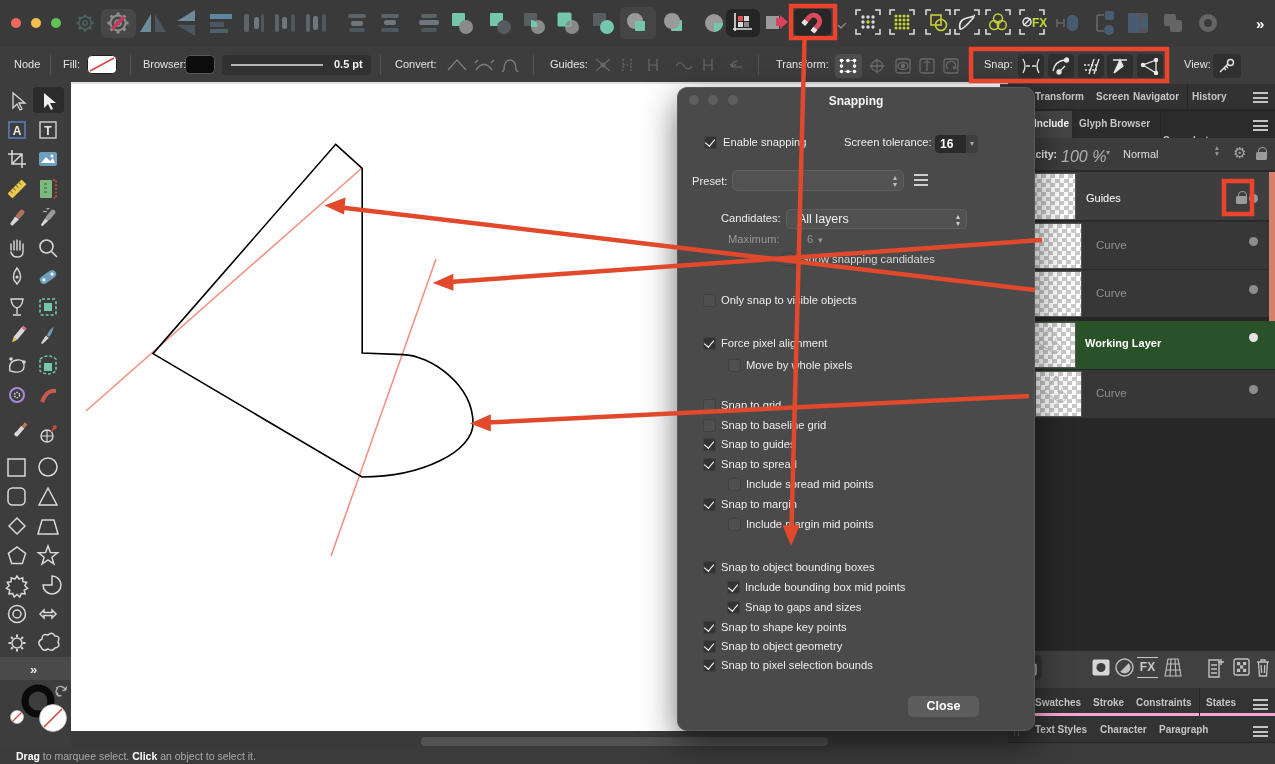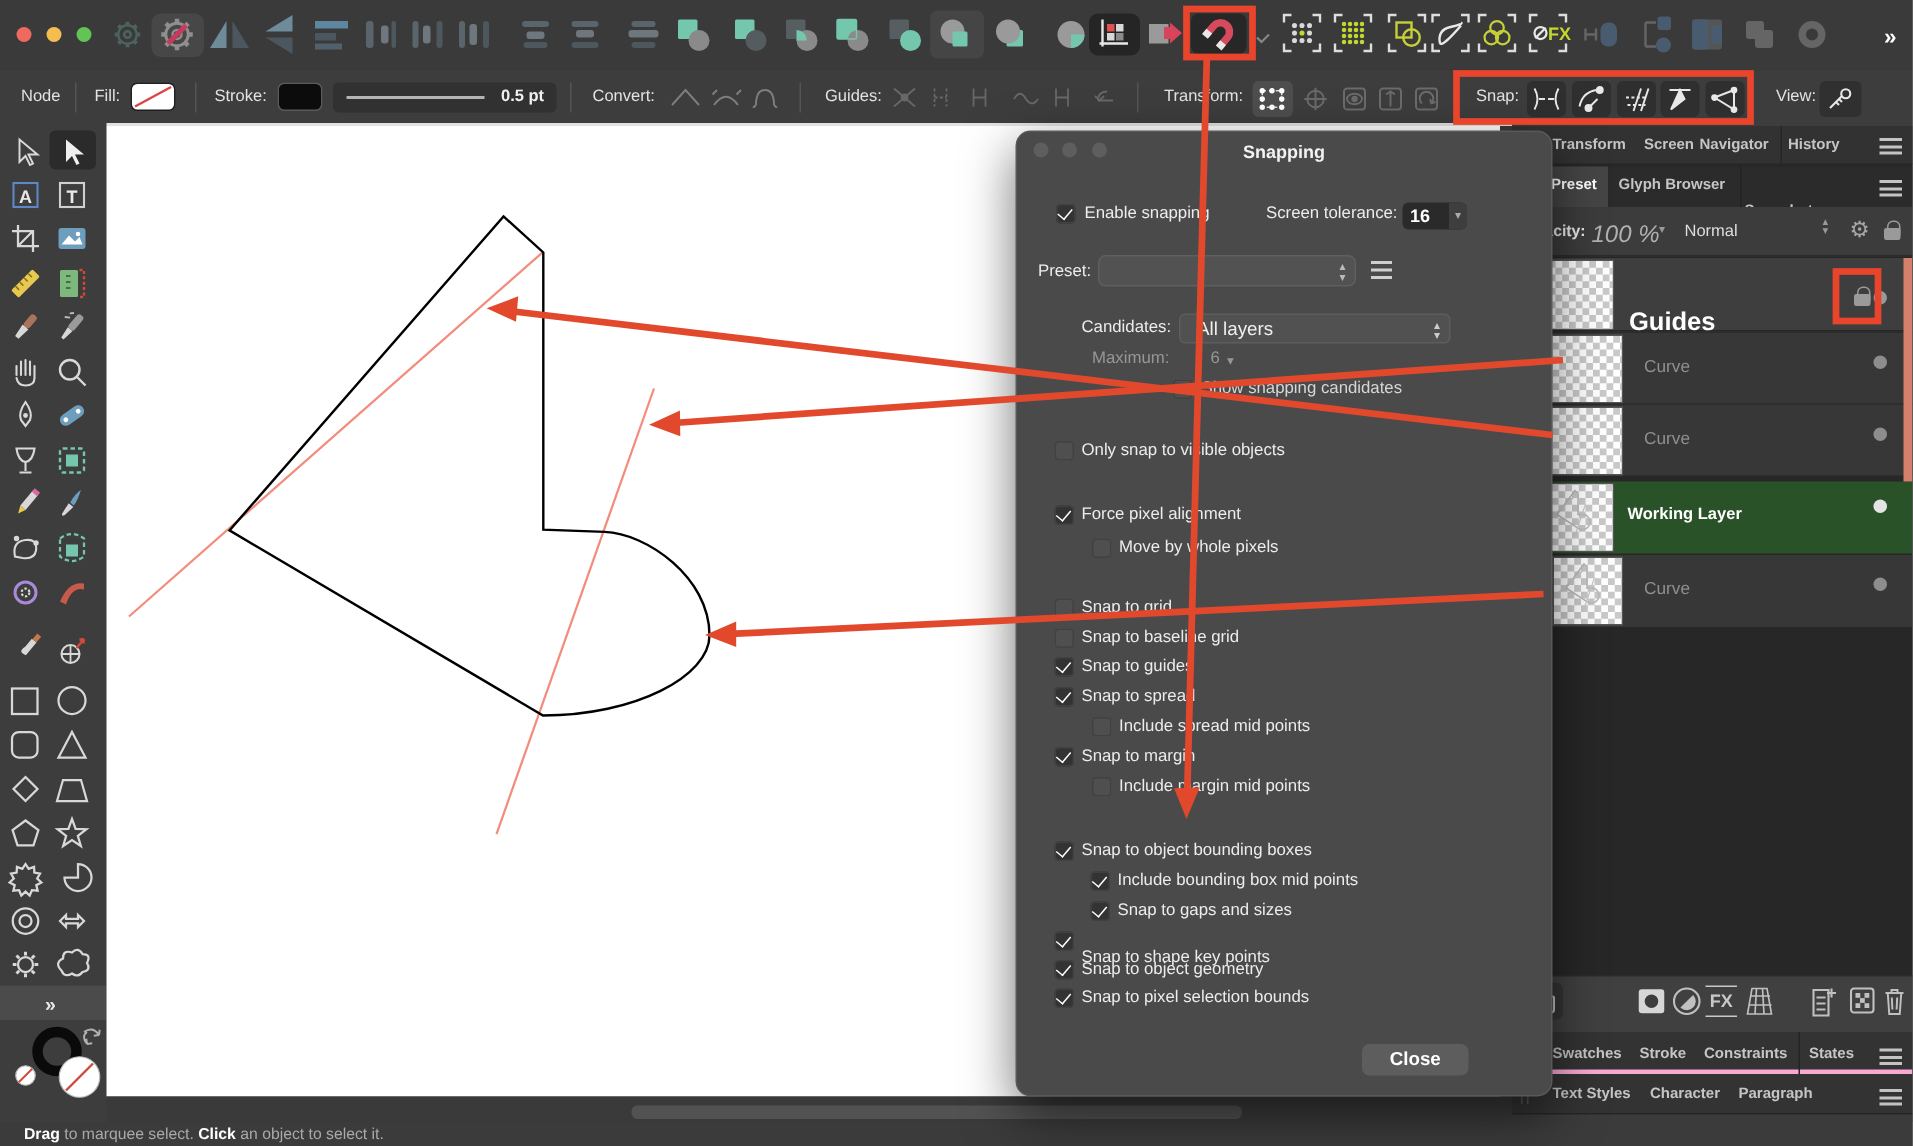--- a/index.html
+++ b/index.html
@@ -253,21 +253,21 @@
 
   <div class="abs" id="ctxbar" style="left:0;top:47px;width:1275px;height:37px;background:#3d3d3d;">
     <span class="cl" style="left:14px;">Node</span>
     <div class="vdiv" style="left:50px;top:8px;height:20px;"></div>
     <span class="cl" style="left:63px;">Fill:</span>
     <svg class="abs" style="left:87px;top:8px;" width="30" height="19">
         <rect x="0.5" y="0.5" width="29" height="18" rx="4" fill="#fff" stroke="#1f1f1f"></rect>
         <line x1="3" y1="16" x2="27" y2="3" stroke="#d44" stroke-width="1.6"></line>
       </svg>
     <div class="vdiv" style="left:130px;top:8px;height:20px;"></div>
-    <span class="cl" style="left:143px;">Stroke:</span>
+    <span class="cl" style="left:143px;">Browser:</span>
     <svg class="abs" style="left:185px;top:8px;" width="30" height="19">
         <rect x="0.5" y="0.5" width="29" height="18" rx="4" fill="#0c0c0c" stroke="#5a5a5a"></rect>
       </svg>
     <div class="abs" style="left:222px;top:8px;width:149px;height:20px;background:#313131;border-radius:4px;">
       <div style="position:absolute;left:9px;top:9px;width:92px;height:1.6px;background:#b4b4b4;"></div>
       <span style="position:absolute;left:112px;top:3px;font-size:11px;font-weight:700;color:#f0f0f0;">0.5 pt</span>
     </div>
     <div class="vdiv" style="left:380px;top:8px;height:20px;"></div>
     <span class="cl" style="left:395px;">Convert:</span>
     <svg class="abs" style="left:446px;top:11px;" width="80" height="14" stroke="#7e7e7e" fill="none" stroke-width="1.3">
@@ -527,21 +527,21 @@
       <span class="tabt" style="left:88px;">Screen</span>
       <span class="tabt" style="left:125px;">Navigator</span>
       <div class="abs" style="left:179px;top:0;width:1px;height:26px;background:#262626;"></div>
       <span class="tabt" style="left:184px;">History</span>
       <span class="ham" style="right:7px;top:8px;"></span>
     </div>
 
     <div class="abs" style="left:0;top:27px;width:267px;height:27px;background:#2b2b2b;">
       <span class="grip" style="left:6px;top:8px;opacity:.5;"></span>
       <div class="abs" style="left:20px;top:0;width:44px;height:27px;background:#454545;"></div>
-      <span class="tabt" style="left:26px;top:7px;color:#fff;font-weight:700;">Preset</span>
+      <span class="tabt" style="left:26px;top:7px;color:#fff;font-weight:700;">Include</span>
       <span class="tabt" style="left:71px;top:7px;">Glyph Browser</span>
       <div class="abs" style="left:152px;top:0;width:1px;height:27px;background:#232323;"></div>
       <span class="tabt" style="left:155px;top:24px;">Snapshots</span>
       <span class="ham" style="right:7px;top:9px;"></span>
     </div>
 
     <div class="abs" style="left:0;top:54px;width:267px;height:33px;background:#3c3c3c;border-bottom:1px solid #2b2b2b;">
       <span class="abs" style="left:7px;top:10px;font-size:10.5px;font-weight:700;color:#e8e8e8;">Opacity:</span>
       <span class="abs" style="left:53px;top:10px;font-size:16px;color:#b0b0b0;font-style:italic;">100 %</span>
       <span class="abs" style="left:98px;top:10px;font-size:8px;color:#999;">▾</span>
@@ -553,21 +553,21 @@
 
     <div class="abs" style="left:0;top:88px;width:267px;height:48px;background:#3e3e3e;">
       <div class="abs" style="left:5px;top:6px;width:10px;height:13px;">
         <div style="height:2px;background:#e05a3a;margin-bottom:1.5px;"></div>
           <div style="height:2px;background:#e05a3a;margin-bottom:1.5px;"></div>
           <div style="height:2px;background:#e05a3a;margin-bottom:1.5px;"></div>
           <div style="height:2px;background:#e05a3a;"></div>
       </div>
       <span class="abs" style="left:4px;top:32px;color:#ddd;font-size:10px;">▾</span>
       <div class="abs checker" style="left:20px;top:2px;width:47px;height:45px;"></div>
-      <span class="abs" style="left:78px;top:33px;font-size:17px;font-weight:700;color:#fff;">Guides</span>
+      <span class="abs" style="left:78px;top:20px;font-size:11px;font-weight:400;color:#fff;">Guides</span>
       <span class="abs lockic" style="left:228px;top:19px;"></span>
       <div class="abs" style="left:241px;top:22px;width:9px;height:9px;border-radius:50%;background:#9a9a9a;"></div>
     </div>
     <div class="abs" style="left:0;top:137px;width:267px;height:48px;background:#373737;border-top:1px solid #2c2c2c;">
       <span class="clipic" style="left:14px;top:17px;"></span>
       <div class="abs checker" style="left:27px;top:2px;width:46px;height:44px;"></div>
       <span class="abs" style="left:88px;top:17px;font-size:11.5px;color:#8f8f8f;">Curve</span>
       <div class="abs" style="left:241px;top:15px;width:9px;height:9px;border-radius:50%;background:#8d8d8d;"></div>
     </div>
     <div class="abs" style="left:0;top:185px;width:267px;height:48px;background:#373737;border-top:1px solid #2c2c2c;">
@@ -722,21 +722,21 @@
     <div class="cb" style="left:50px;top:430px;"></div>
     <div class="dl" style="left:68px;top:430px;">Include margin mid points</div>
 
     <div class="cb ck" style="left:25px;top:473px;"></div>
     <div class="dl" style="left:43px;top:473px;">Snap to object bounding boxes</div>
     <div class="cb ck" style="left:49px;top:493px;"></div>
     <div class="dl" style="left:67px;top:493px;">Include bounding box mid points</div>
     <div class="cb ck" style="left:49px;top:513px;"></div>
     <div class="dl" style="left:67px;top:513px;">Snap to gaps and sizes</div>
     <div class="cb ck" style="left:25px;top:533px;"></div>
-    <div class="dl" style="left:43px;top:544px;text-align:right;">Snap to shape key points</div>
+    <div class="dl" style="left:43px;top:533px;text-align:right;">Snap to shape key points</div>
     <div class="cb ck" style="left:25px;top:552px;"></div>
     <div class="dl" style="left:43px;top:552px;">Snap to object geometry</div>
     <div class="cb ck" style="left:25px;top:571px;"></div>
     <div class="dl" style="left:43px;top:571px;">Snap to pixel selection bounds</div>
 
     <div style="position:absolute;left:230px;top:608px;width:71px;height:21px;background:#5d5d5d;border-radius:5px;
         color:#fff;font-size:12.5px;font-weight:600;text-align:center;line-height:21px;">Close</div>
   </div>
 
   <svg class="abs" id="overlay" style="left:0;top:0;pointer-events:none;" width="1275" height="764" viewBox="0 0 1275 764">

